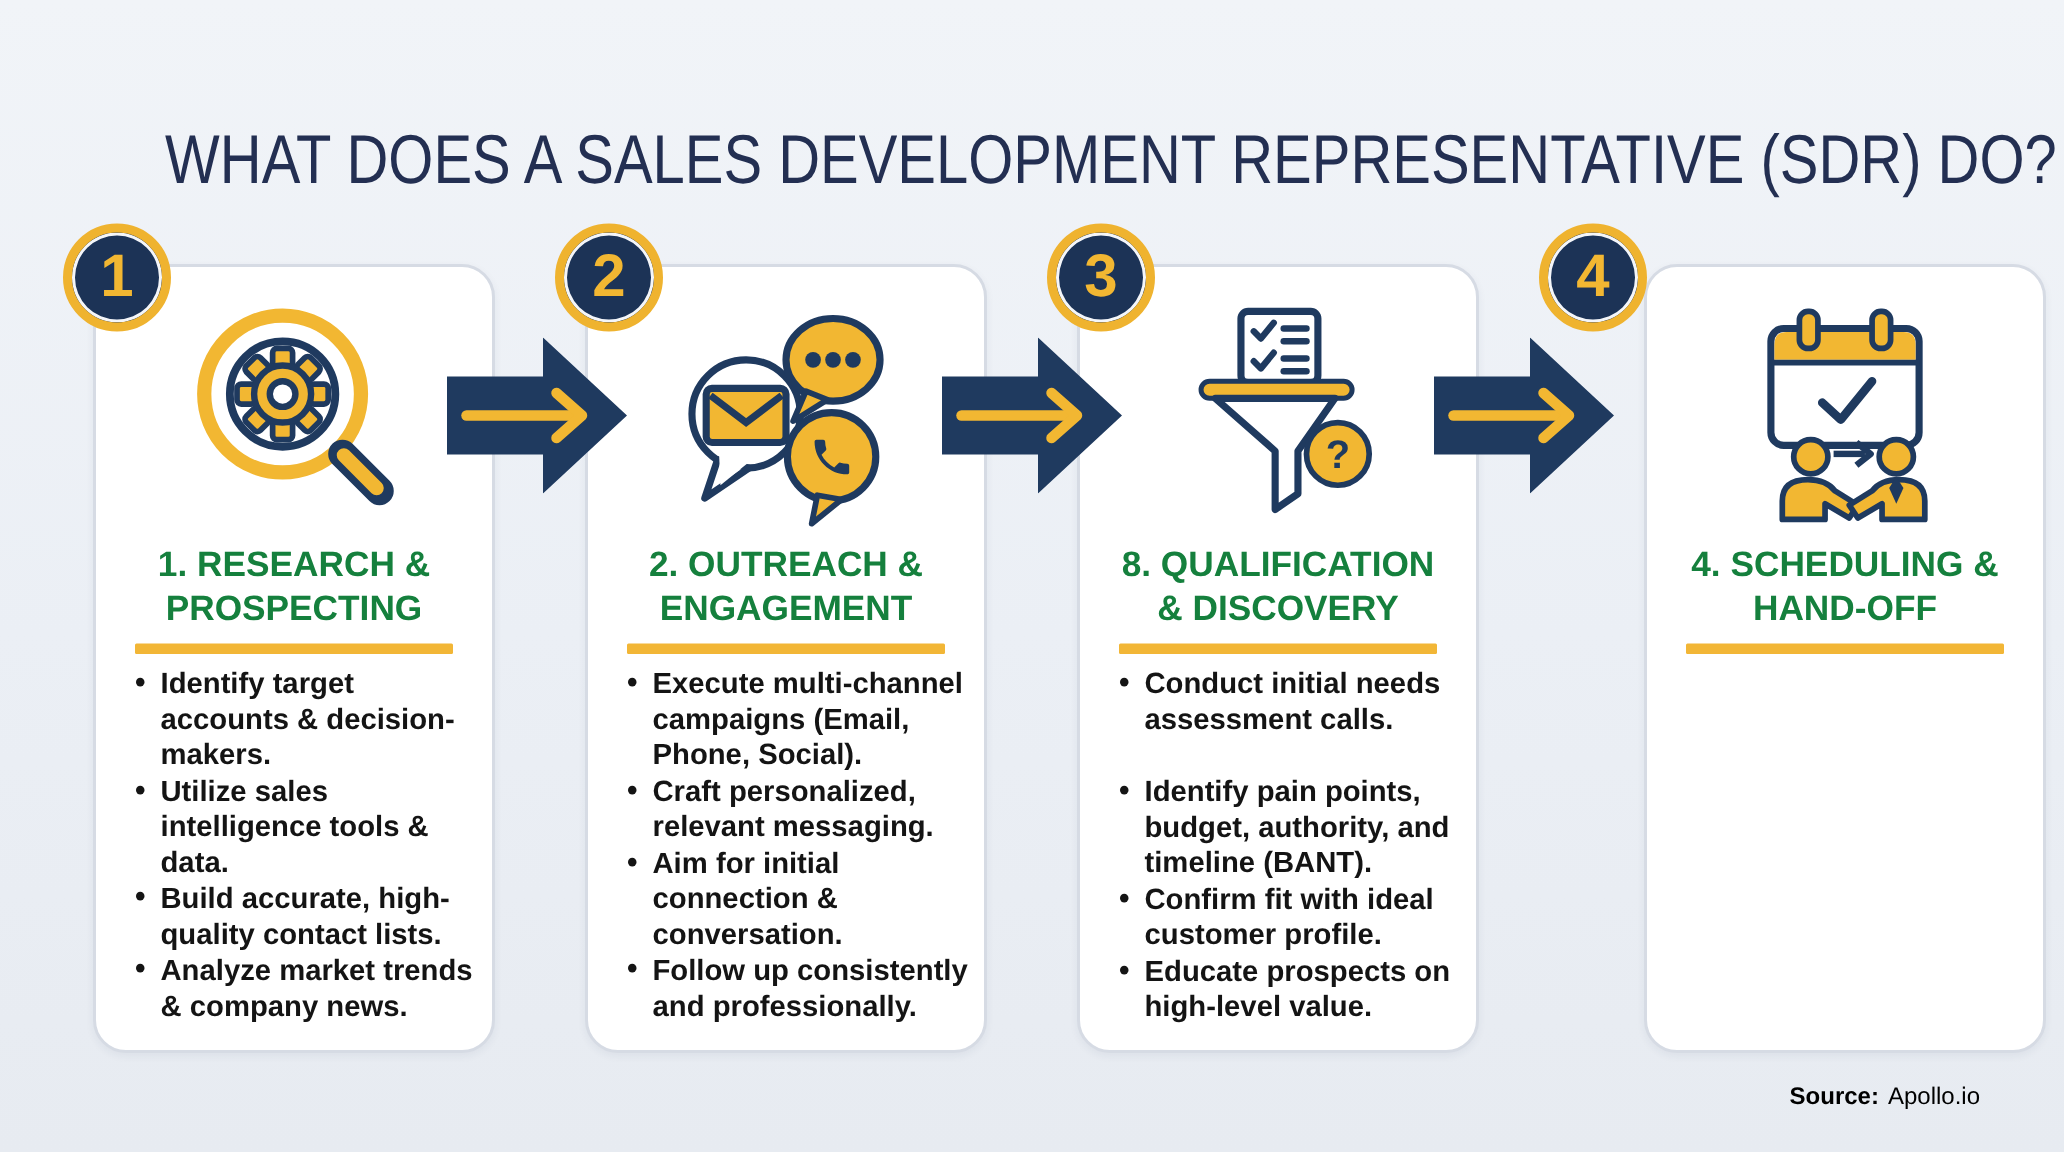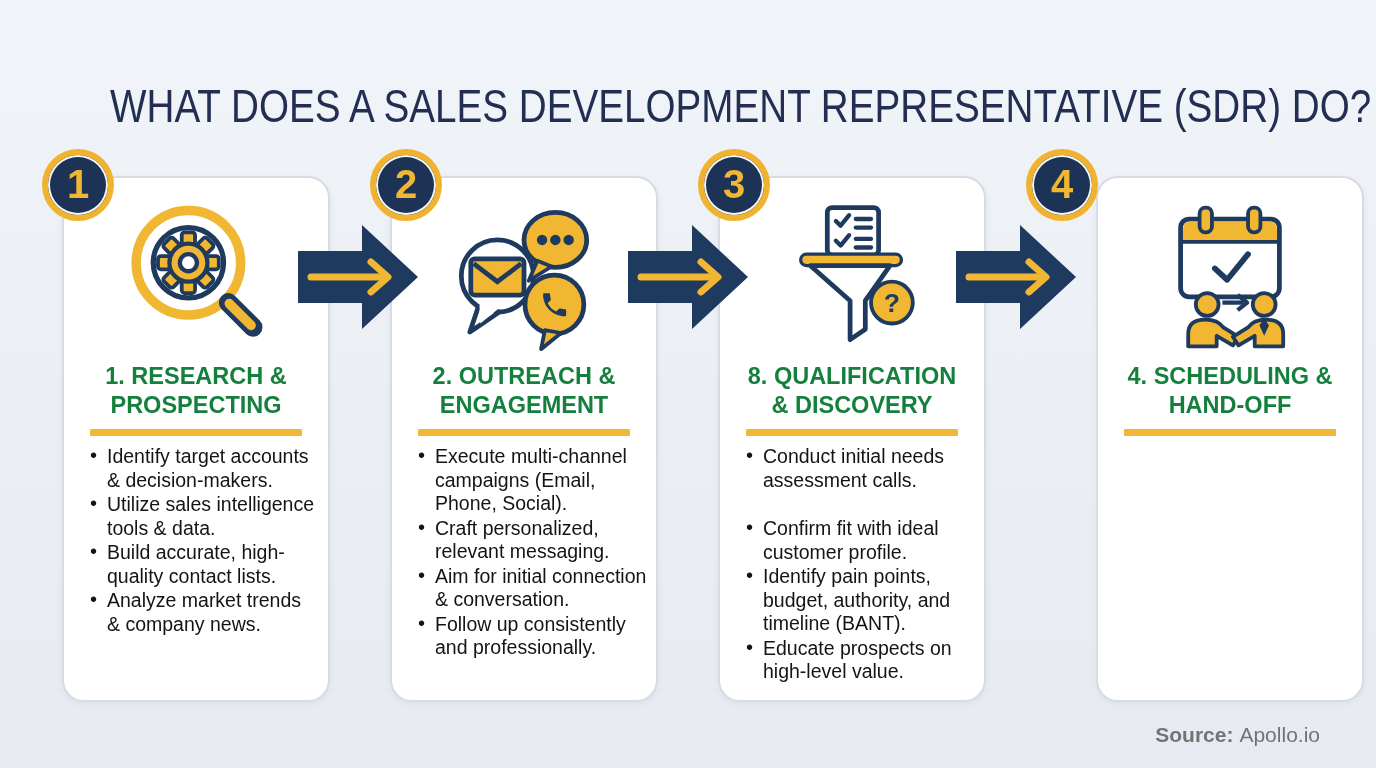--- a/index.html
+++ b/index.html
@@ -58,35 +58,35 @@
   }
   .step-title span { display: block; }
   .title-underline {
     width: 212px; height: 7px; margin: 9px auto 0;
     background: #f2b636; border-radius: 1px;
   }
   ul.bullets {
     list-style: none; margin: 9px 0 0; padding: 0 9px 0 26px;
     font-size: 19.5px; line-height: 23.5px; color: #141414;
   }
-  ul.bullets li { position: relative; padding-left: 17px; margin-bottom: 1px; }
+  ul.bullets li { position: relative; padding-left: 17px; margin-bottom: 1px; font-weight: bold; }
   ul.bullets li::before {
     content: "\2022"; position: absolute; left: 0; top: -1px;
     font-size: 20px; color: #141414;
   }
   ul.bullets li.gap-after { margin-bottom: 25px; }
 
   .arrow { position: absolute; top: 225px; z-index: 4; }
   .arrow-1 { left: 298px; }
   .arrow-2 { left: 628px; }
   .arrow-3 { left: 956px; }
 
   .source {
     position: absolute; top: 723px; right: 56px;
-    font-size: 21px; color: #737373;
+    font-size: 16px; color: #000000;
   }
   .source .src-label { font-weight: 700; margin-right: 6px; }
 </style>
 </head>
 <body>
 
 <h1 class="main-title">WHAT DOES A SALES DEVELOPMENT REPRESENTATIVE (SDR) DO?</h1>
 
 <div class="card card-1">
   <div class="icon-wrap">
@@ -171,22 +171,22 @@
       <text x="122" y="118" text-anchor="middle" font-family="Liberation Sans, sans-serif" font-size="28" font-weight="700" fill="#1F3A5F">?</text>
     </svg>
   </div>
   <div class="step-title">
     <span>8. QUALIFICATION</span>
     <span>&amp; DISCOVERY</span>
   </div>
   <div class="title-underline"></div>
   <ul class="bullets">
     <li class="gap-after">Conduct initial needs assessment calls.</li>
+    <li>Identify pain points, budget, authority, and timeline (BANT).</li>
     <li>Confirm fit with ideal customer profile.</li>
-    <li>Identify pain points, budget, authority, and timeline (BANT).</li>
     <li>Educate prospects on high-level value.</li>
   </ul>
 </div>
 
 <div class="card card-4">
   <div class="icon-wrap">
     <svg viewBox="0 0 160 160" width="152" height="152" aria-hidden="true">
       <rect x="28" y="20" width="104" height="82" rx="9" fill="#ffffff" stroke="#1F3A5F" stroke-width="5"></rect>
       <path d="M30.5 42 L129.5 42 L129.5 31 Q129.5 22.5 121 22.5 L39 22.5 Q30.5 22.5 30.5 31 Z" fill="#F2B732"></path>
       <line x1="28" y1="44" x2="132" y2="44" stroke="#1F3A5F" stroke-width="4"></line>

